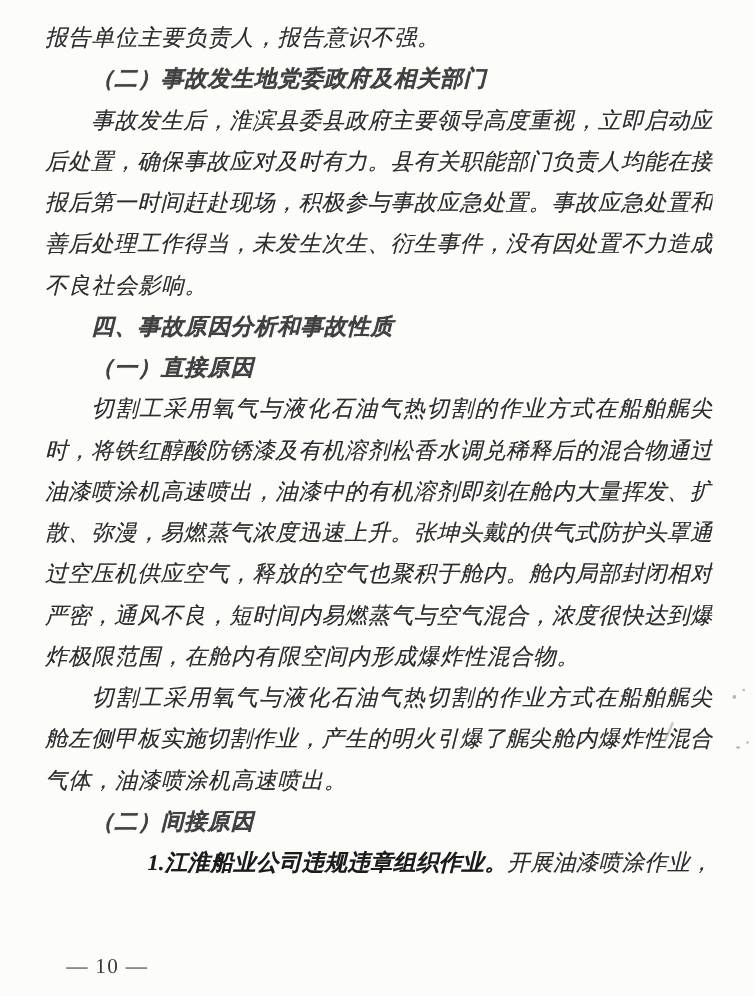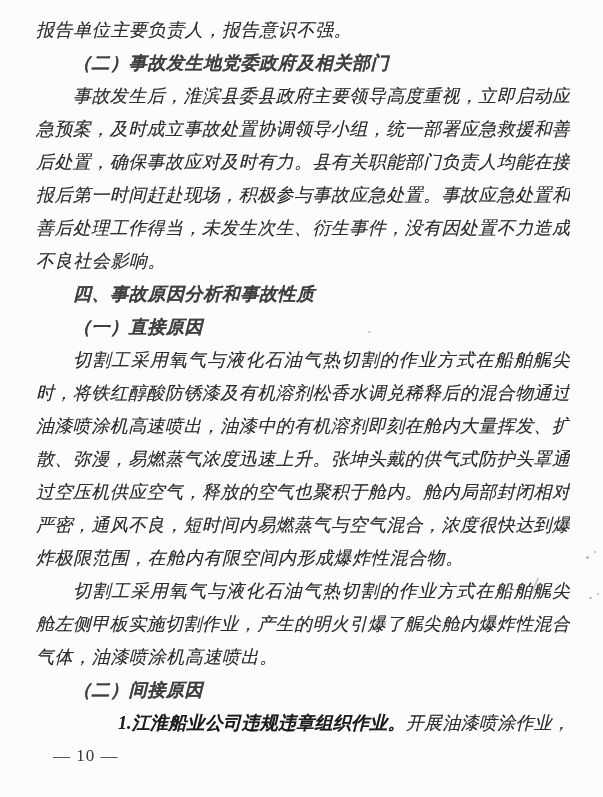--- a/index.html
+++ b/index.html
@@ -53,21 +53,21 @@
     text-shadow: 0 0 0.6px rgba(20,20,20,0.6);
   }
   .bseg {
     font-weight: bold;
     color: #1b1b1b;
     margin-left: 45px;
   }
   .footer {
     position: absolute;
     left: 53px;
-    top: 743px;
+    top: 760px;
     height: 26px;
     line-height: 26px;
     font-size: 17px;
     letter-spacing: 1px;
     color: #383838;
   }
   .speck {
     position: absolute;
     background: #8d8d8d;
     border-radius: 50%;
@@ -87,21 +87,20 @@
 </style>
 </head>
 <body>
 
 <div class="page">
 
   <div class="textblock">
     <div class="ln">报告单位主要负责人，报告意识不强。</div>
     <div class="ln ind hd">（二）事故发生地党委政府及相关部门</div>
     <div class="ln ind jst">事故发生后，淮滨县委县政府主要领导高度重视，立即启动应</div>
-    <div class="ln jst">急预案，及时成立事故处置协调领导小组，统一部署应急救援和善</div>
     <div class="ln jst">后处置，确保事故应对及时有力。县有关职能部门负责人均能在接</div>
     <div class="ln jst">报后第一时间赶赴现场，积极参与事故应急处置。事故应急处置和</div>
     <div class="ln jst">善后处理工作得当，未发生次生、衍生事件，没有因处置不力造成</div>
     <div class="ln">不良社会影响。</div>
     <div class="ln ind hd">四、事故原因分析和事故性质</div>
     <div class="ln ind hd">（一）直接原因</div>
     <div class="ln ind jst">切割工采用氧气与液化石油气热切割的作业方式在船舶艉尖</div>
     <div class="ln jst">时，将铁红醇酸防锈漆及有机溶剂松香水调兑稀释后的混合物通过</div>
     <div class="ln jst">油漆喷涂机高速喷出，油漆中的有机溶剂即刻在舱内大量挥发、扩</div>
     <div class="ln jst">散、弥漫，易燃蒸气浓度迅速上升。张坤头戴的供气式防护头罩通</div>

